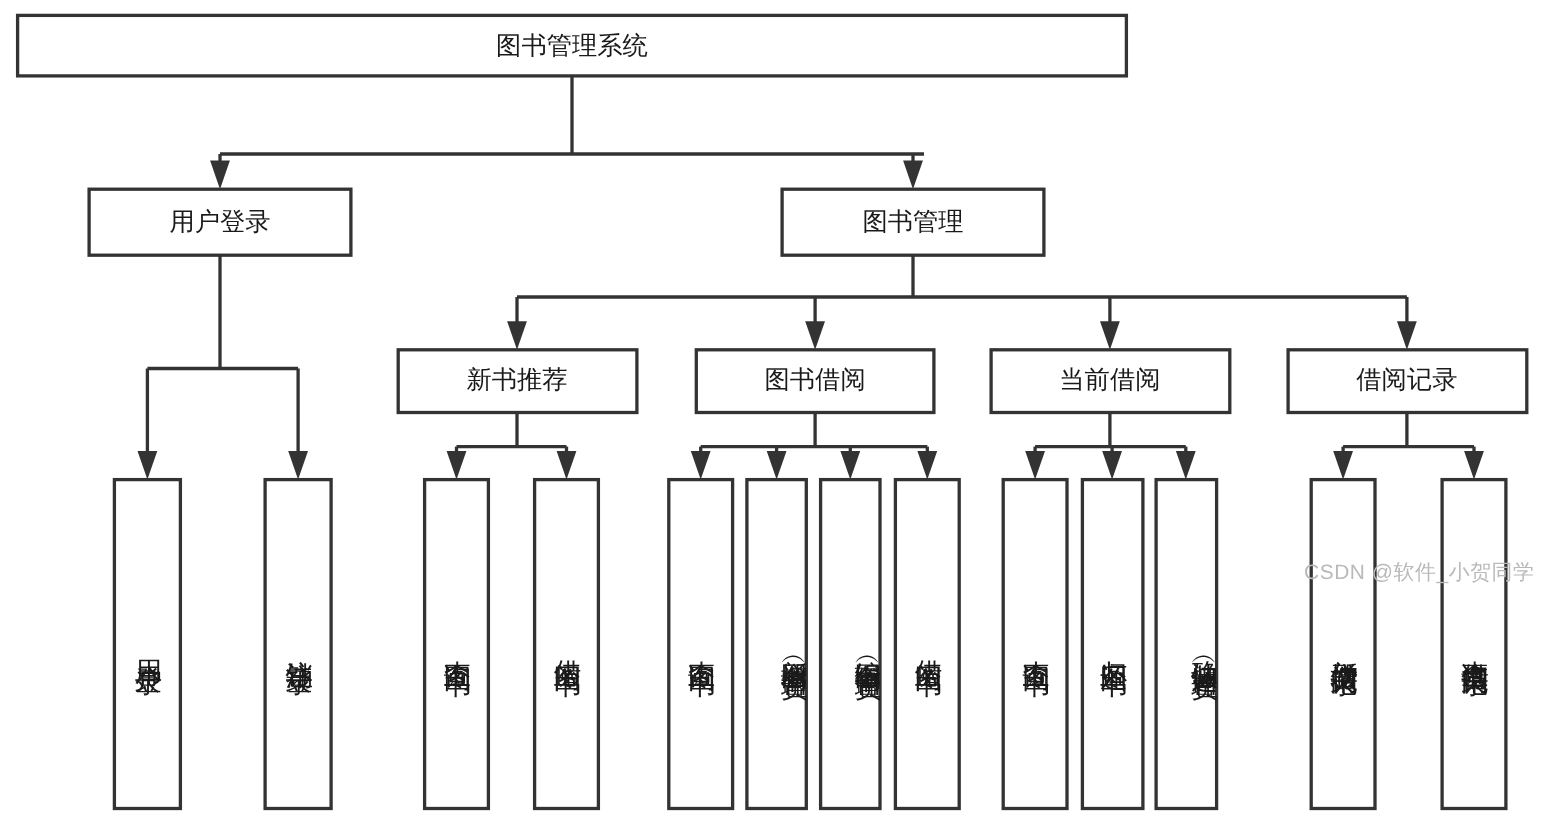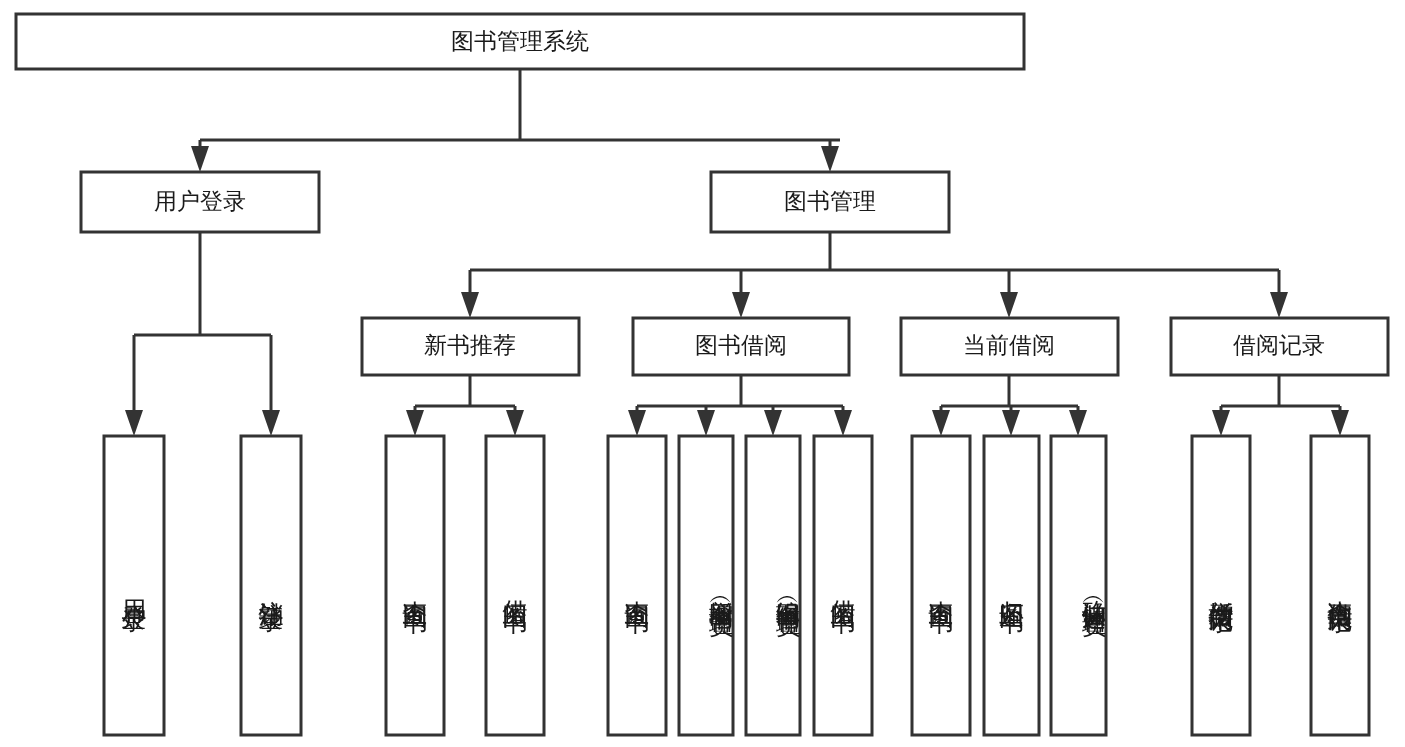--- a/index.html
+++ b/index.html
@@ -224,13 +224,14 @@
   <div class="vert-label" style="left:746px; top:436px; width:54px; height:299px; font-size:24px; letter-spacing:2px; align-items:flex-start; padding-top:8px; box-sizing:border-box;">编辑图书（管理员）</div>
   <div class="vert-label" style="left:814px; top:436px; width:58px; height:299px;">借阅图书</div>
 
   <div class="vert-label" style="left:912px; top:436px; width:58px; height:299px;">查询图书</div>
   <div class="vert-label" style="left:984px; top:436px; width:55px; height:299px;">归还图书</div>
   <div class="vert-label" style="left:1051px; top:436px; width:55px; height:299px; font-size:24px; letter-spacing:2px; align-items:flex-start; padding-top:8px; box-sizing:border-box;">确认归还（管理员）</div>
 
   <div class="vert-label" style="left:1192px; top:436px; width:58px; height:299px; letter-spacing:2px;">新增借阅记录</div>
   <div class="vert-label" style="left:1311px; top:436px; width:58px; height:299px; letter-spacing:2px;">查询借阅记录</div>
 
+  <div class="watermark">CSDN @软件_小贺同学</div>
 </div>
 
 </body></html>

